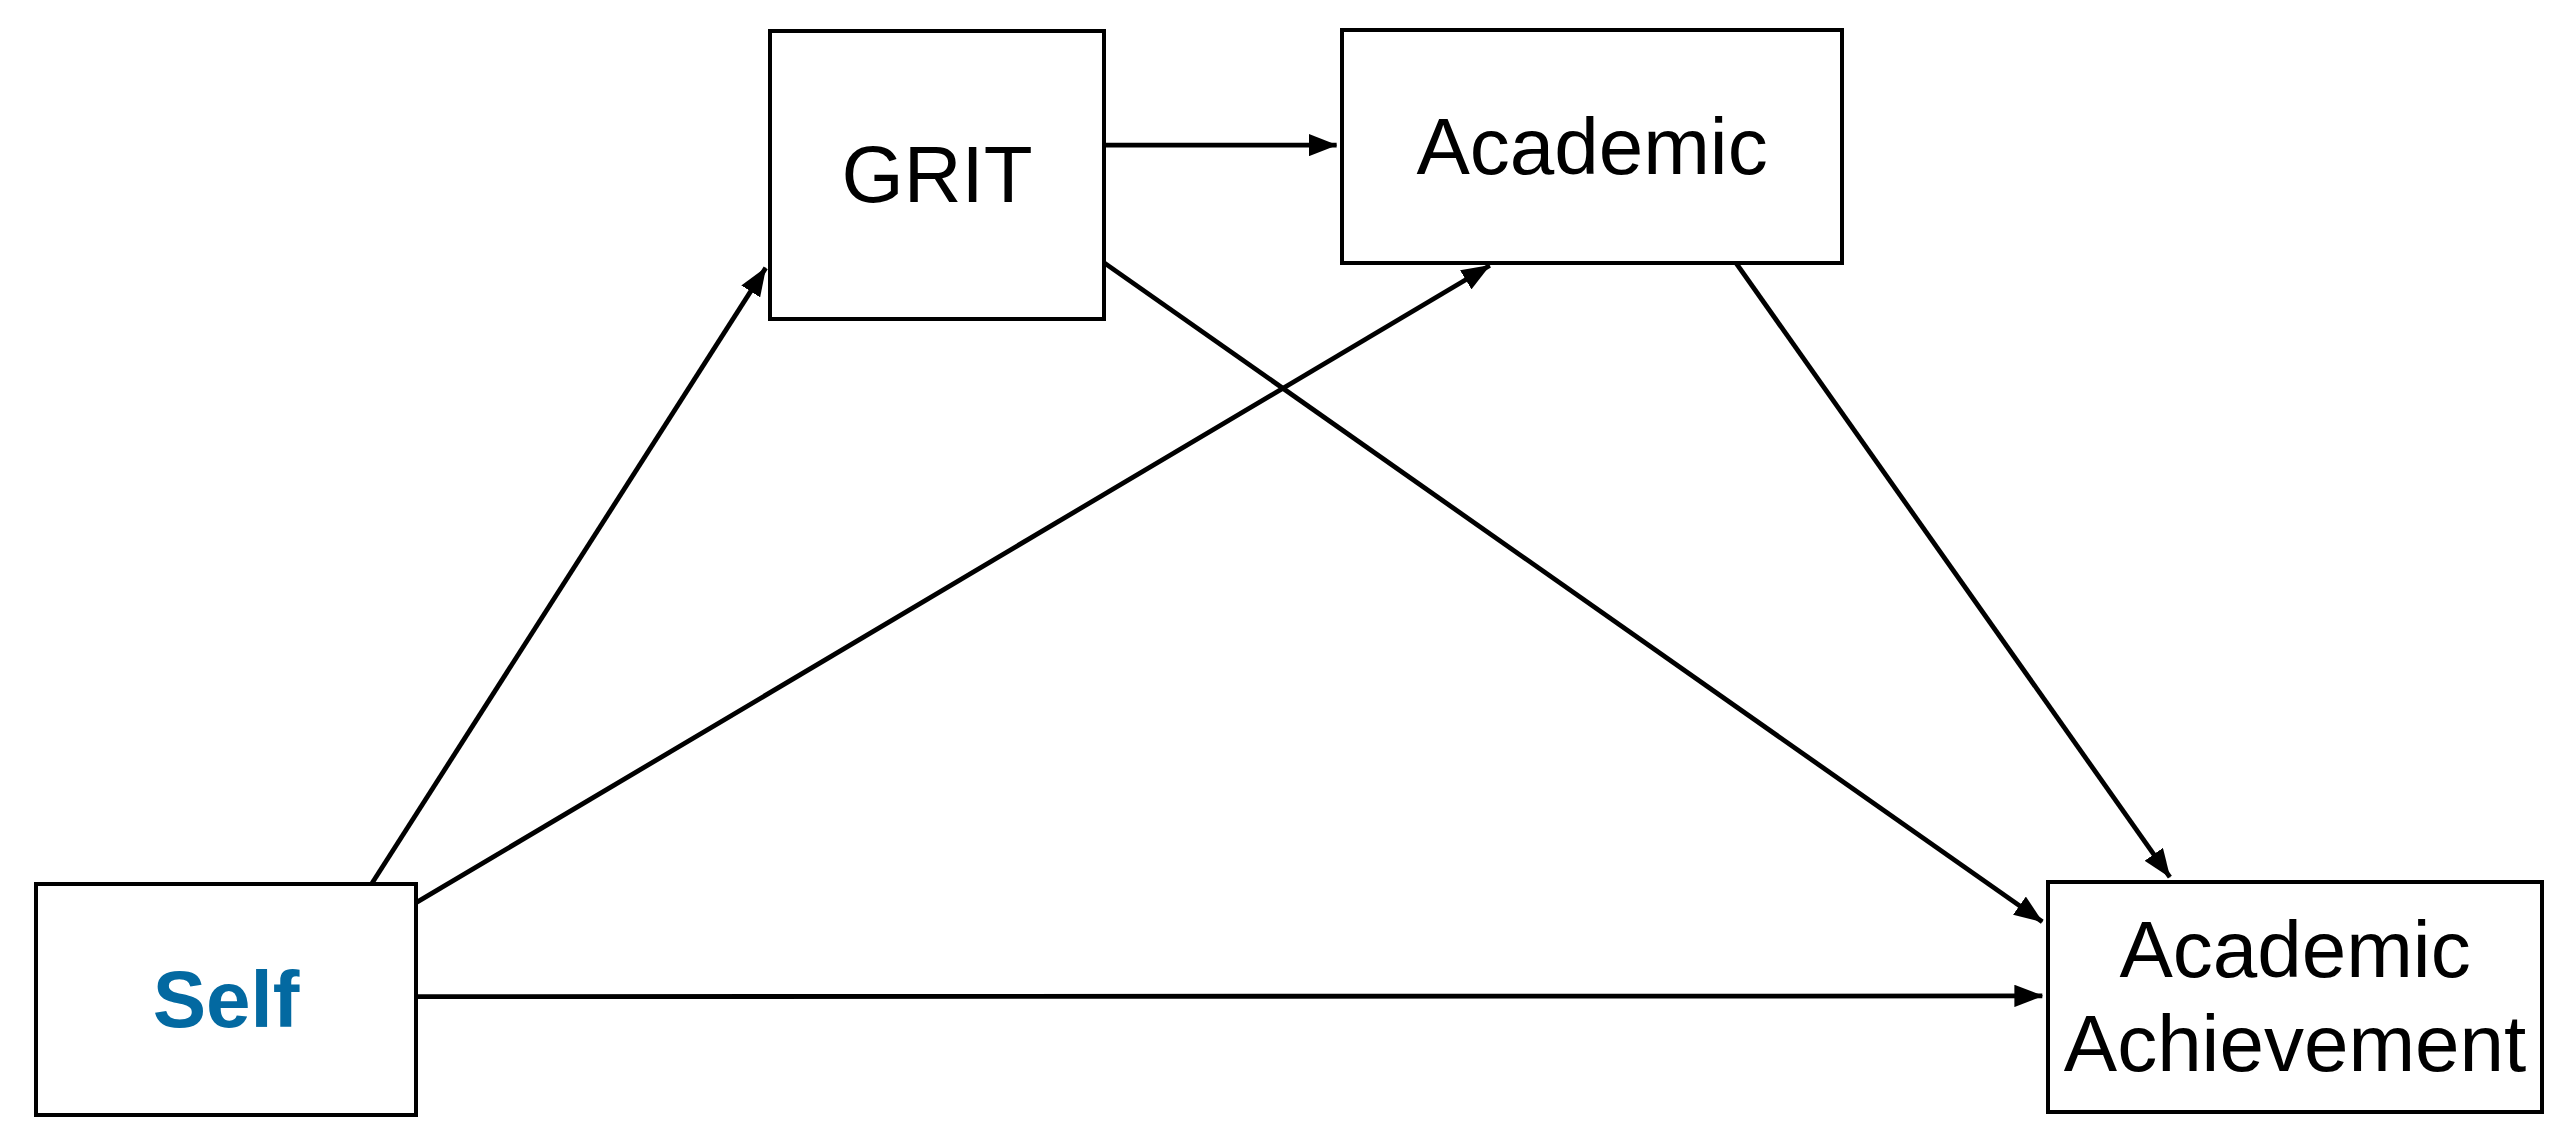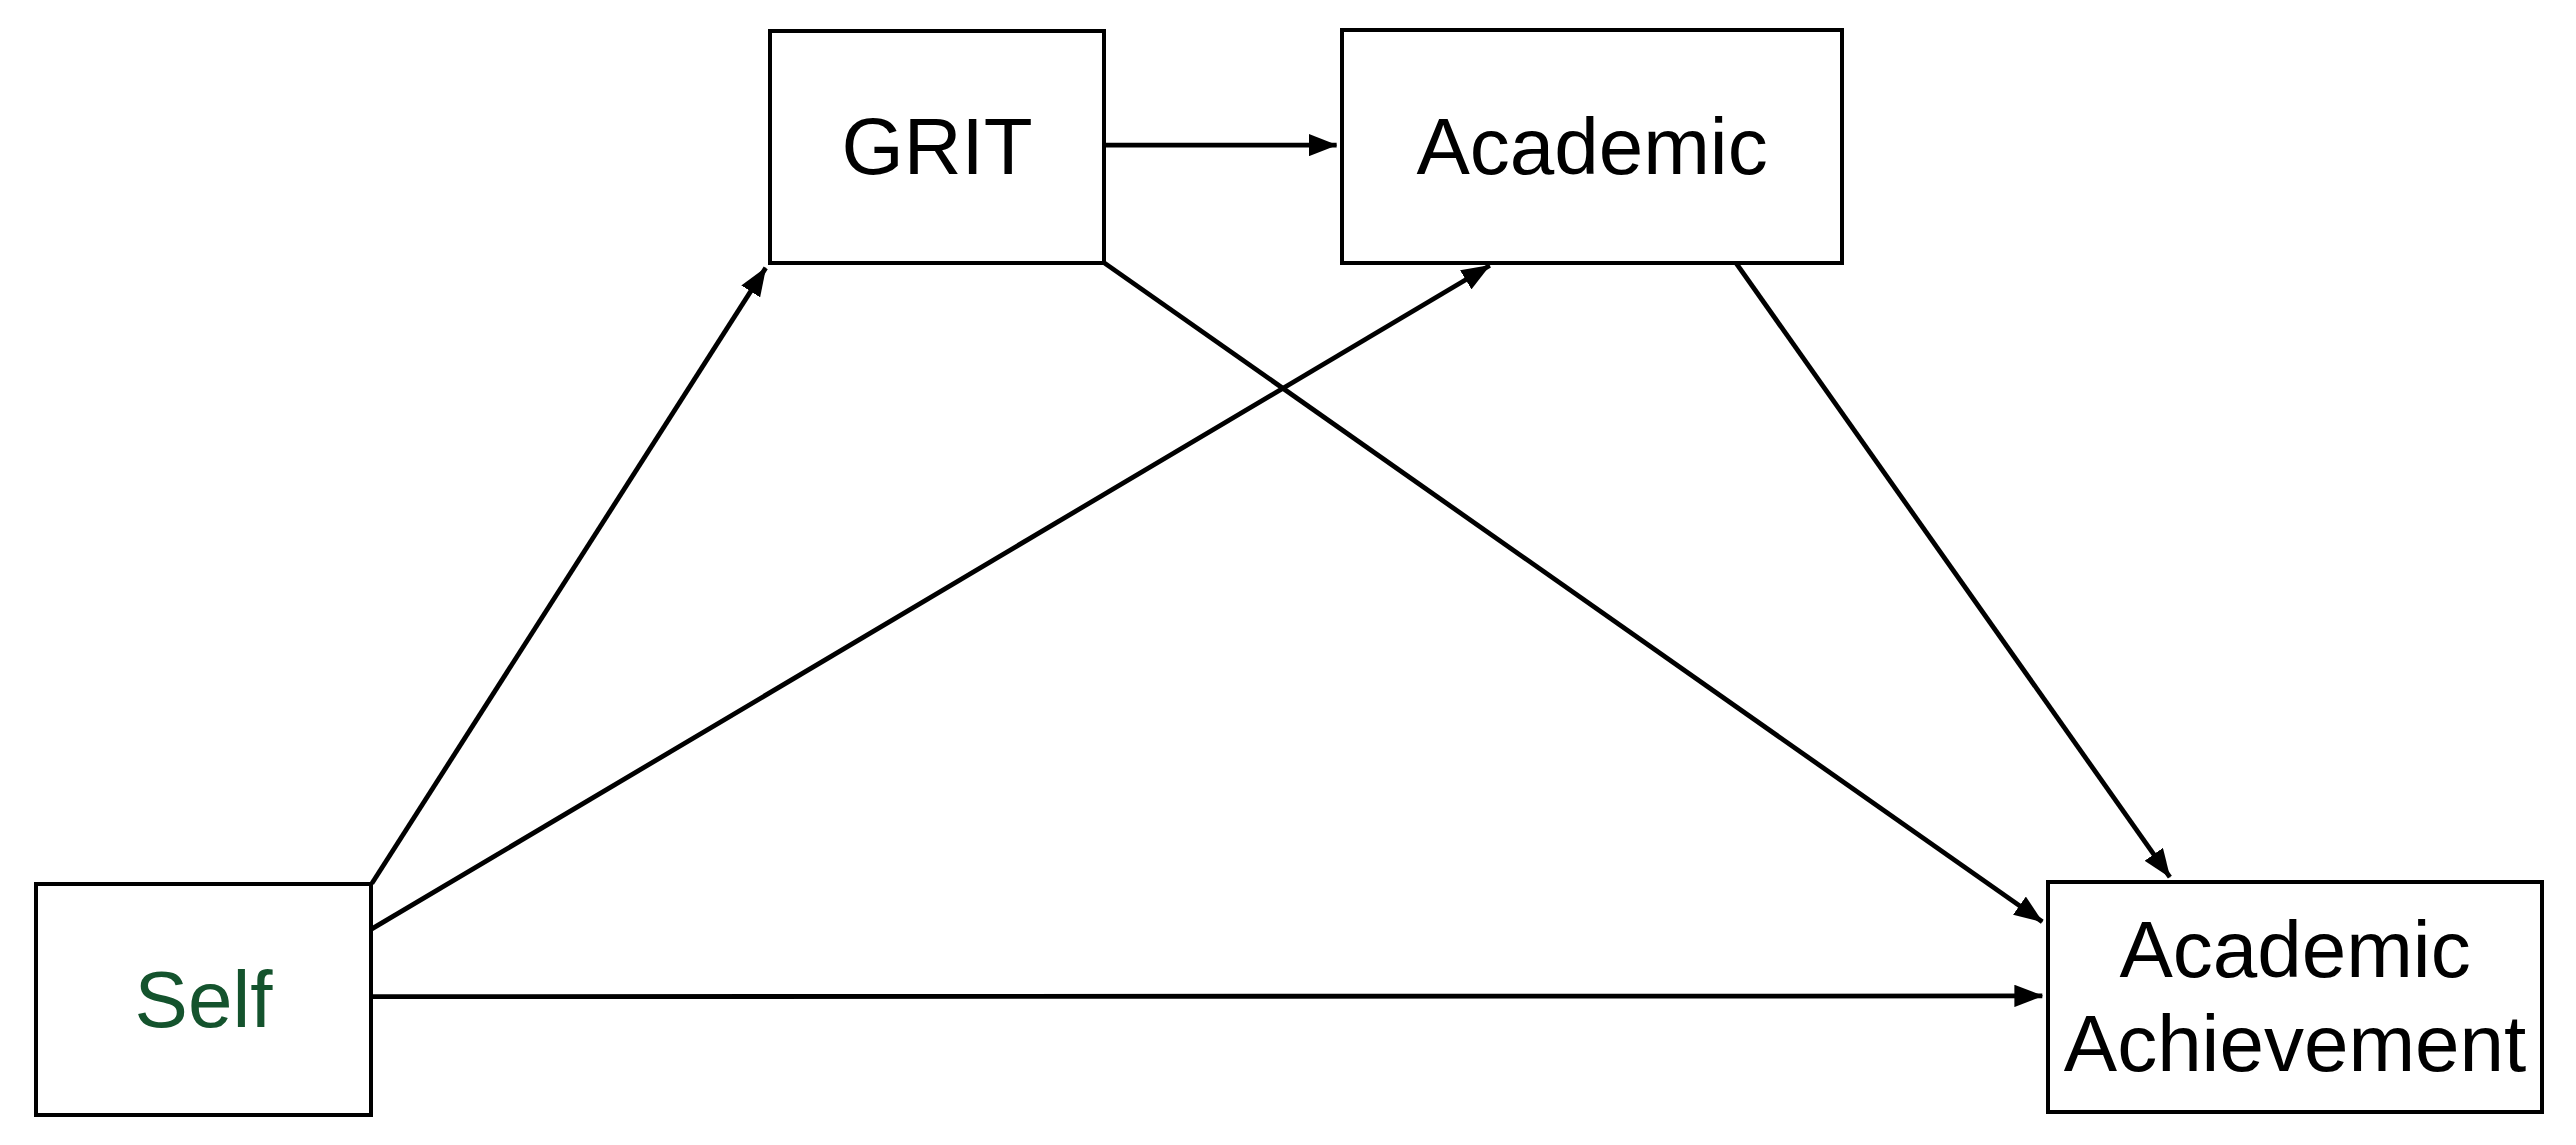--- a/index.html
+++ b/index.html
@@ -52,25 +52,25 @@
         </marker>
       </defs>
       <line x1="466" y1="1108" x2="960" y2="336" stroke="#000000" stroke-width="6" marker-end="url(#arrowhead)"></line>
       <line x1="466" y1="1165" x2="1868" y2="333" stroke="#000000" stroke-width="6" marker-end="url(#arrowhead)"></line>
       <line x1="466" y1="1250" x2="2561" y2="1249" stroke="#000000" stroke-width="6" marker-end="url(#arrowhead)"></line>
       <line x1="1385" y1="182" x2="1676" y2="182" stroke="#000000" stroke-width="6" marker-end="url(#arrowhead)"></line>
       <line x1="1385" y1="330" x2="2561" y2="1156" stroke="#000000" stroke-width="6" marker-end="url(#arrowhead)"></line>
       <line x1="2177" y1="330" x2="2721" y2="1100" stroke="#000000" stroke-width="6" marker-end="url(#arrowhead)"></line>
     </svg>
 
-  <div class="node" style="left: 34px; top: 882px; width: 339px; height: 235px; border-color: rgb(0, 0, 0); color: #14532d;">
+  <div class="node" style="left: 34px; top: 882px; width: 384px; height: 235px; border-color: rgb(0, 0, 0); color: #0369a1; font-weight: bold;">
     <span>Self</span>
   </div>
 
-  <div class="node" style="left: 768px; top: 29px; width: 338px; height: 236px; border-color: rgb(0, 0, 0); color: rgb(0, 0, 0);">
+  <div class="node" style="left: 768px; top: 29px; width: 338px; height: 292px; border-color: rgb(0, 0, 0); color: rgb(0, 0, 0);">
     <span>GRIT</span>
   </div>
 
   <div class="node" style="left: 1340px; top: 28px; width: 504px; height: 237px; border-color: rgb(0, 0, 0); color: rgb(0, 0, 0);">
     <span>Academic</span>
   </div>
 
   <div class="node" style="left: 2046px; top: 880px; width: 498px; height: 234px; border-color: rgb(0, 0, 0); color: rgb(0, 0, 0);">
     <span>Academic</span>
     <span>Achievement</span>

